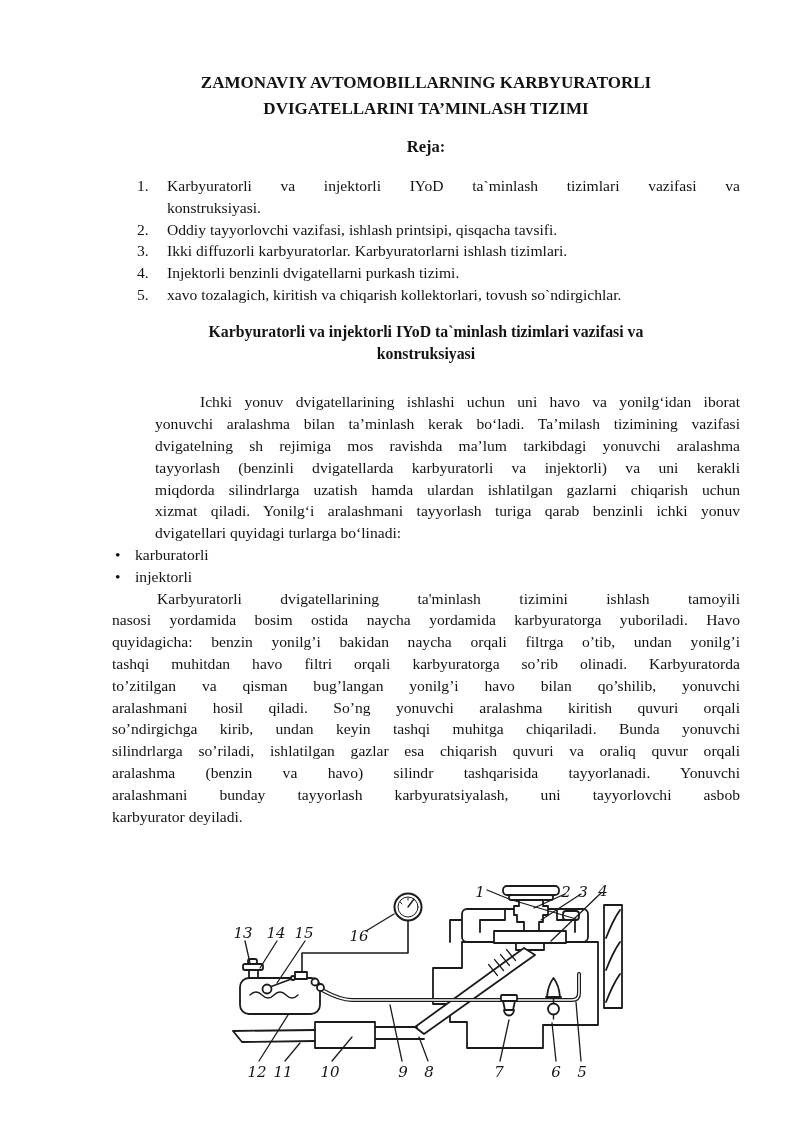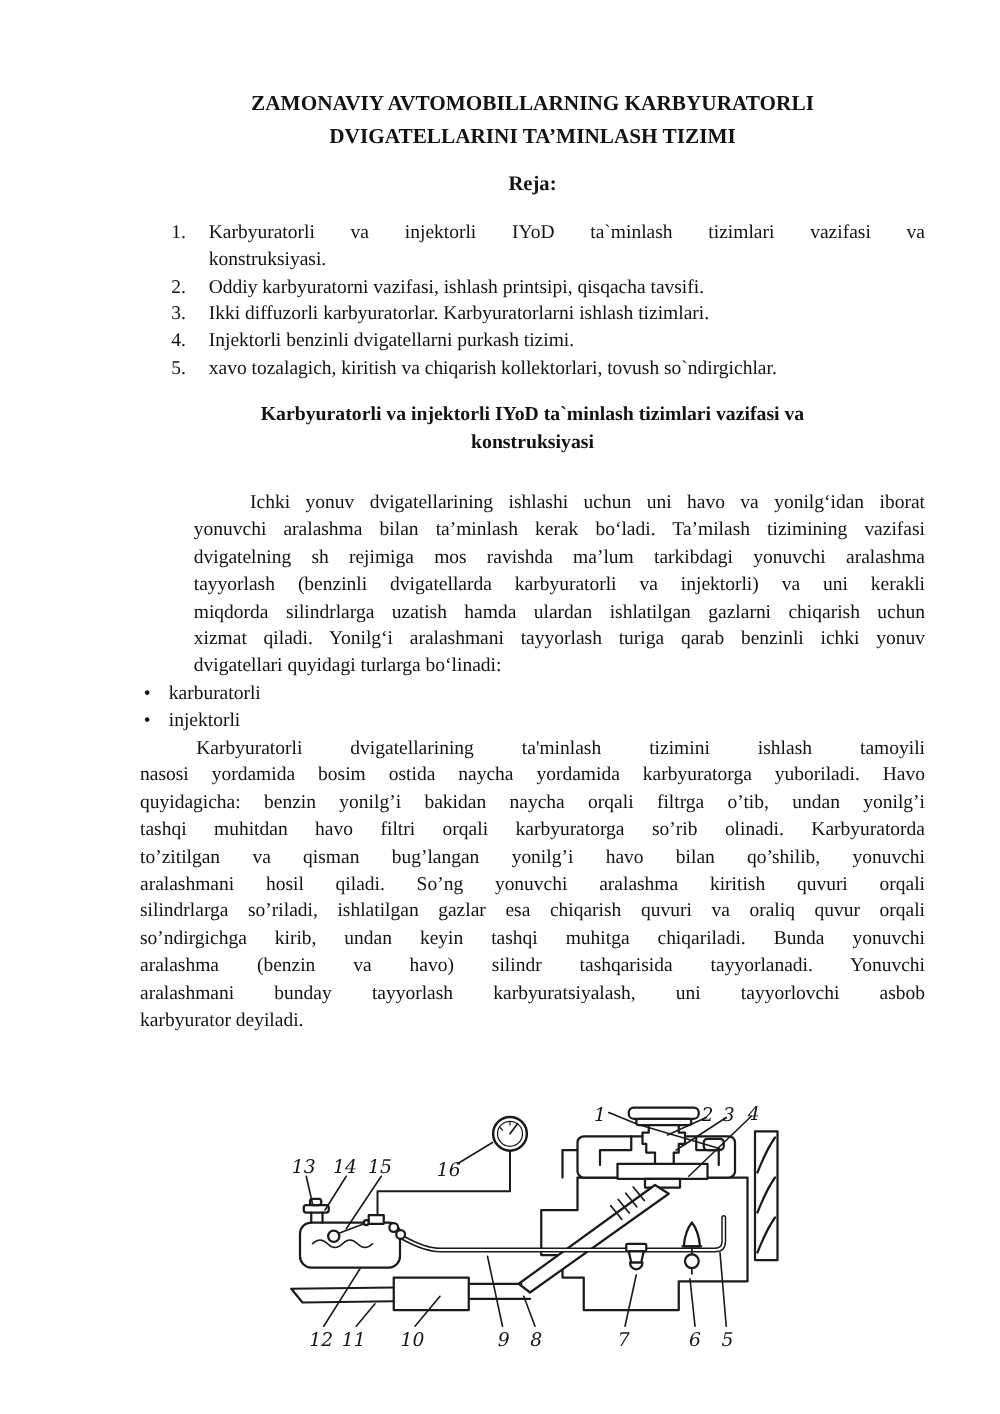--- a/index.html
+++ b/index.html
@@ -49,21 +49,21 @@
       <div class="li-row">
         <div class="li-num">1.</div>
         <div class="li-text">
           <div class="line just">Karbyuratorli va injektorli IYoD ta`minlash tizimlari vazifasi va</div>
           <div class="line">konstruksiyasi.</div>
         </div>
       </div>
       <div class="li-row">
         <div class="li-num">2.</div>
         <div class="li-text">
-          <div class="line">Oddiy karbyuratorni vazifasi, ishlash printsipi, qisqacha tavsifi.</div>
+          <div class="line">Oddiy tayyorlovchi vazifasi, ishlash printsipi, qisqacha tavsifi.</div>
         </div>
       </div>
       <div class="li-row">
         <div class="li-num">3.</div>
         <div class="li-text">
           <div class="line">Ikki diffuzorli karbyuratorlar. Karbyuratorlarni ishlash tizimlari.</div>
         </div>
       </div>
       <div class="li-row">
         <div class="li-num">4.</div>
@@ -105,22 +105,22 @@
       </div>
     </div>
 
     <div class="para2">
       <div class="line just ind">Karbyuratorli dvigatellarining ta'minlash tizimini ishlash tamoyili</div>
       <div class="line just">nasosi yordamida bosim ostida naycha yordamida karbyuratorga yuboriladi. Havo</div>
       <div class="line just">quyidagicha: benzin yonilg’i bakidan naycha orqali filtrga o’tib, undan yonilg’i</div>
       <div class="line just">tashqi muhitdan havo filtri orqali karbyuratorga so’rib olinadi. Karbyuratorda</div>
       <div class="line just">to’zitilgan va qisman bug’langan yonilg’i havo bilan qo’shilib, yonuvchi</div>
       <div class="line just">aralashmani hosil qiladi. So’ng yonuvchi aralashma kiritish quvuri orqali</div>
+      <div class="line just">so’ndirgichga kirib, undan keyin tashqi muhitga chiqariladi. Bunda yonuvchi</div>
       <div class="line just">silindrlarga so’riladi, ishlatilgan gazlar esa chiqarish quvuri va oraliq quvur orqali</div>
-      <div class="line just">so’ndirgichga kirib, undan keyin tashqi muhitga chiqariladi. Bunda yonuvchi</div>
       <div class="line just">aralashma (benzin va havo) silindr tashqarisida tayyorlanadi. Yonuvchi</div>
       <div class="line just">aralashmani bunday tayyorlash karbyuratsiyalash, uni tayyorlovchi asbob</div>
       <div class="line">karbyurator deyiladi.</div>
     </div>
 
   </div>
 
   <div class="figure-wrap">
     <svg class="figure-svg" width="500" height="215" viewBox="165 872 500 215" xmlns="http://www.w3.org/2000/svg">
       <g stroke="#1b1b1b" fill="none" stroke-width="1.8" stroke-linecap="round" stroke-linejoin="round">

